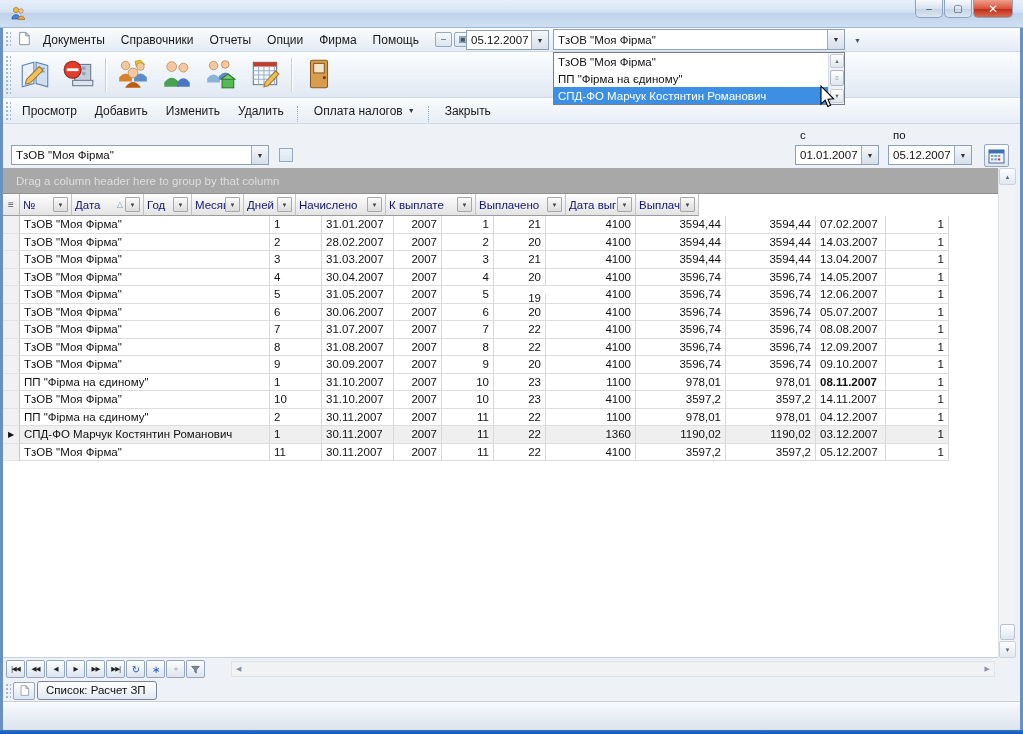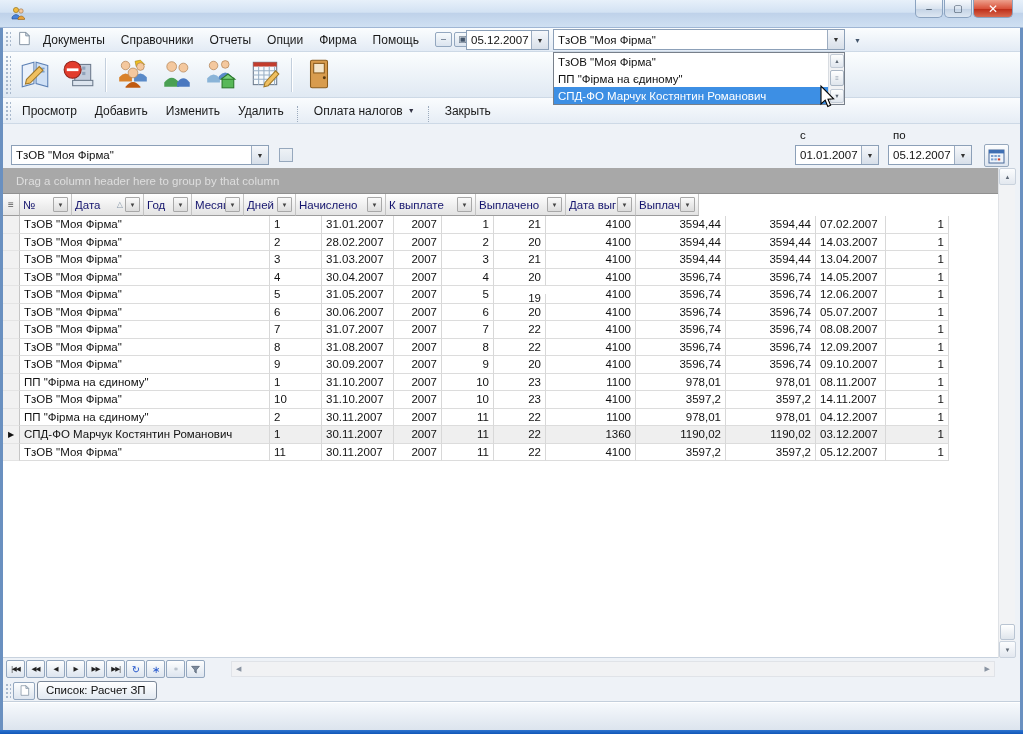--- a/index.html
+++ b/index.html
@@ -511,21 +511,21 @@
               <div class="ind"></div>
               <div class="cell" style="width: 250px; flex: 0 0 250px;">ПП "Фірма на єдиному"</div>
               <div class="cell" style="width: 52px; flex: 0 0 52px;">1</div>
               <div class="cell" style="width: 72px; flex: 0 0 72px;">31.10.2007</div>
               <div class="cell r" style="width: 48px; flex: 0 0 48px;">2007</div>
               <div class="cell r" style="width: 52px; flex: 0 0 52px;">10</div>
               <div class="cell r" style="width: 52px; flex: 0 0 52px;">23</div>
               <div class="cell r" style="width: 90px; flex: 0 0 90px;">1100</div>
               <div class="cell r" style="width: 90px; flex: 0 0 90px;">978,01</div>
               <div class="cell r" style="width: 90px; flex: 0 0 90px;">978,01</div>
-              <div class="cell" style="width: 70px; flex: 0 0 70px;">08.11.2007</div>
+              <div class="cell" style="width: 70px; flex: 0 0 70px; font-weight: bold;">08.11.2007</div>
               <div class="cell r" style="width: 63px; flex: 0 0 63px;">1</div>
             </div>
             <div class="row">
               <div class="ind"></div>
               <div class="cell" style="width: 250px; flex: 0 0 250px;">ТзОВ "Моя Фірма"</div>
               <div class="cell" style="width: 52px; flex: 0 0 52px;">10</div>
               <div class="cell" style="width: 72px; flex: 0 0 72px;">31.10.2007</div>
               <div class="cell r" style="width: 48px; flex: 0 0 48px;">2007</div>
               <div class="cell r" style="width: 52px; flex: 0 0 52px;">10</div>
               <div class="cell r" style="width: 52px; flex: 0 0 52px;">23</div>

